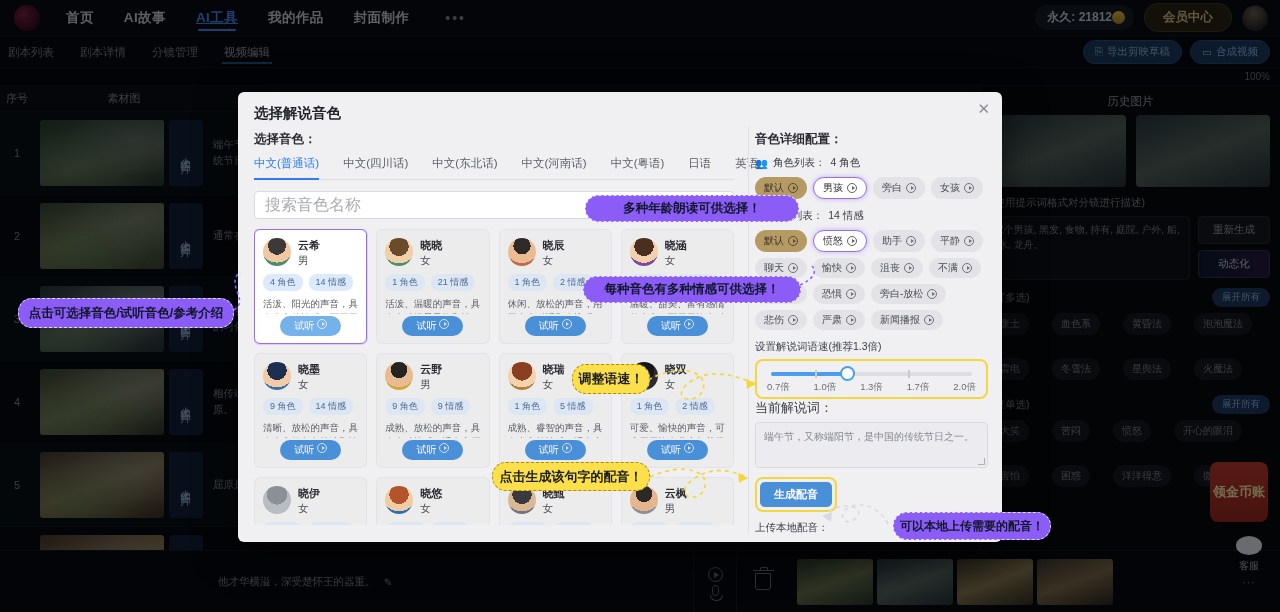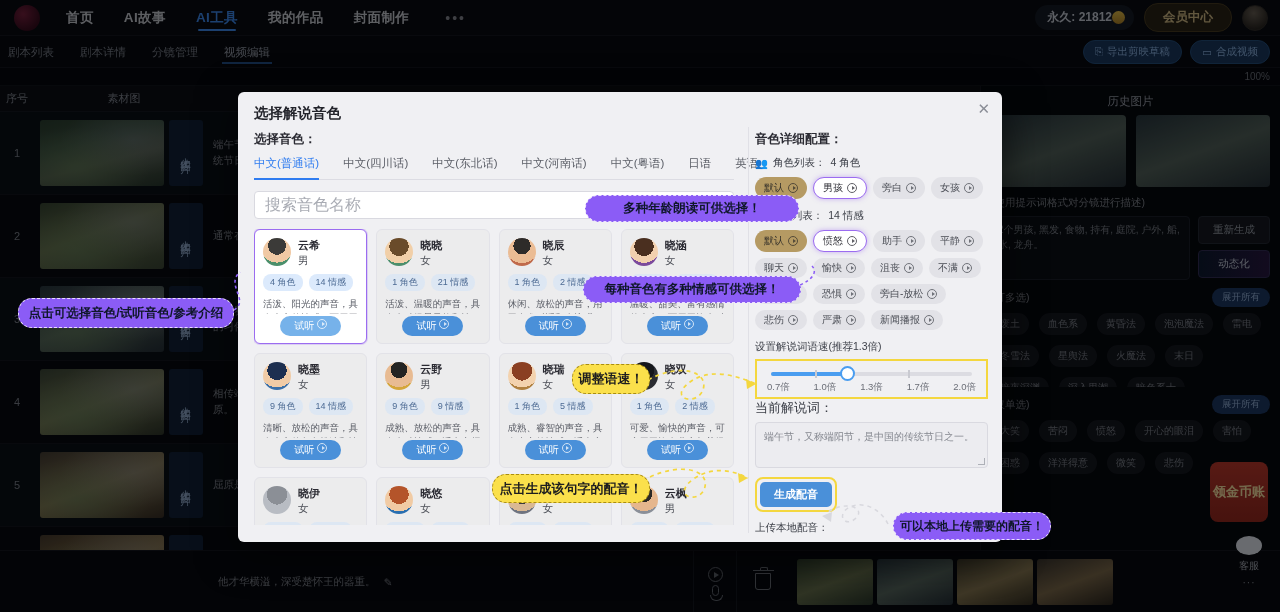--- a/index.html
+++ b/index.html
@@ -19,21 +19,21 @@
   .topnav {
     position:absolute; top:0; left:0; width:1280px; height:36px;
     background:#0a0c12; display:flex; align-items:center; padding-left:14px;
     border-bottom:1px solid #14171f;
   }
   .logo { width:26px; height:26px; border-radius:50%;
     background:radial-gradient(circle at 35% 35%, #7a2140, #3a0d20 70%); flex:none; }
   .nav-items { display:flex; align-items:center; gap:30px; margin-left:26px; height:36px; }
   .nav-item { font-size:13.5px; color:#cfd2da; font-weight:bold; position:relative; height:36px; line-height:36px;
     letter-spacing:.4px; }
-  .nav-item.active { color:#3e8ef7; }
+  .nav-item.active { color:#3e8ef7;text-decoration:underline; }
   .nav-item.active:after { content:""; position:absolute; left:2px; right:2px; bottom:5px; height:2px; background:#3e8ef7; border-radius:2px;}
   .nav-dots { color:#8a8d96; font-size:14px; letter-spacing:2px; margin-left:6px;}
   .nav-right { margin-left:auto; display:flex; align-items:center; gap:10px; padding-right:12px; }
   .coin-pill { display:flex; align-items:center; background:#151b26; border-radius:13px; padding:4px 9px 4px 12px;
     font-size:12px; color:#cdd3de; font-weight:bold; }
   .coin-dot { width:13px; height:13px; border-radius:50%; background:linear-gradient(#e8c14a,#b5872a); flex:none;}
   .vip-pill { background:#2a2418; border:1px solid #4a3d22; color:#d8c08a; font-size:12.5px; font-weight:bold;
     border-radius:14px; padding:5px 18px; }
   .avatar-top { width:26px; height:26px; border-radius:50%;
     background:radial-gradient(circle at 45% 30%, #6b6257, #2a2622 75%); flex:none; border:1px solid #33302c;}
@@ -95,21 +95,21 @@
   .rp-box { flex:1; height:64px; background:#0d1118; border:1px solid #1b212c; border-radius:4px;
     font-size:10px; color:#7b808a; padding:5px 6px; line-height:1.5; overflow:hidden;}
   .rp-actions { width:72px; display:flex; flex-direction:column; gap:6px; }
   .rp-btn { height:28px; border-radius:4px; background:#171a22; border:1px solid #252a35;
     font-size:10.5px; color:#9aa0ab; display:flex; align-items:center; justify-content:center;}
   .rp-btn.anim { background:linear-gradient(90deg,#0e1b33,#2a1a45); color:#cfd6e6; border-color:#33305a;}
   .rp-sec { margin-top:8px; display:flex; align-items:center; }
   .rp-sec-t { font-size:10.5px; color:#82878f; }
   .rp-expand { margin-left:auto; background:#1d3a66; color:#9dbbe4; font-size:9.5px; border-radius:10px;
     padding:3px 10px; }
-  .tags { display:flex; flex-wrap:wrap; gap:10px; margin-top:6px; overflow:hidden; }
+  .tags { display:flex; flex-wrap:wrap; gap:23px; margin-top:6px; overflow:hidden; }
   .tag { background:#161a21; color:#7e838d; font-size:10px; border-radius:11px; padding:4px 9px; white-space:nowrap;}
 
   
   .bottombar { position:absolute; left:0; bottom:0; width:1280px; height:62px; background:#080a10;
     border-top:1px solid #14171f; display:flex; align-items:center;}
   .bb-left { width:210px; height:62px; }
   .bb-text { flex:1; font-size:10.5px; color:#80858f; display:flex; align-items:center; gap:8px; padding-left:8px;}
   .bb-icons { width:44px; display:flex; flex-direction:column; align-items:center; gap:3px;
     border-left:1px solid #161a22; border-right:1px solid #161a22; height:62px; justify-content:center;}
   .ic-circ { width:15px; height:15px; border:1.3px solid #656a74; border-radius:50%; position:relative;}
@@ -191,21 +191,21 @@
   .r-sub { font-size:10.5px; color:#3d4049; display:flex; align-items:center; gap:5px; margin-top:3px;}
   .pills { display:flex; flex-wrap:wrap; gap:6px; margin-top:7px; }
   .pill { font-size:10px; color:#4a4d55; background:#e2e2e7; border-radius:11px; padding:3px 9px;
     display:flex; align-items:center; gap:4px; white-space:nowrap;}
   .pill.amber { background:#b59a63; color:#35312a; }
   .pill.sel-w { background:#fff; border:1.5px solid #9b6cf0; color:#2b2b33; box-shadow:0 0 5px rgba(155,108,240,.5);}
   .play-ic { width:10px;height:10px;border:1px solid currentColor;border-radius:50%;position:relative;display:inline-block;opacity:.75;}
   .play-ic:after{content:"";position:absolute;left:3.5px;top:2.3px;border-left:3.4px solid currentColor;
     border-top:2.4px solid transparent;border-bottom:2.4px solid transparent;}
   .slider-label { font-size:10.5px; color:#3d4049; margin-top:10px;}
-  .slider-wrap { margin-top:5px; border:2px solid #f4d73f; border-radius:0; padding:7px 10px 3px; background:#f0f0f3;}
+  .slider-wrap { margin-top:5px; border:2px solid #f4d73f; border-radius:8px; padding:7px 10px 3px; background:#f0f0f3;}
   .track { height:4px; background:#dcdce2; border-radius:2px; position:relative; margin:4px 4px 0;}
   .track-fill { position:absolute; left:0; top:0; height:4px; width:38%; background:#4a9df0; border-radius:2px;}
   .track-dot { position:absolute; left:0; top:-2px; width:2px; height:8px; background:#c9cad1; }
   .knob { position:absolute; left:38%; top:-6px; width:15px; height:15px; margin-left:-7px; border-radius:50%;
     background:#fff; border:2px solid #4a9df0; }
   .ticks { display:flex; justify-content:space-between; margin-top:5px; font-size:9.5px; color:#6b6e77;}
   .cur-label { font-size:13px; color:#3d4049; }
   .ta { margin-top:5px; width:100%; height:46px; border:1px solid #d9d9e0; border-radius:4px; background:#ececf0;
     font-size:10px; color:#84878f; padding:6px 8px; line-height:1.6; position:relative; overflow:hidden;}
   .ta:after{content:"";position:absolute;right:2px;bottom:2px;width:6px;height:6px;
@@ -216,21 +216,21 @@
 
   
   .ann { position:absolute; border-radius:14px; font-size:12.5px; font-weight:bold; display:flex;
     align-items:center; justify-content:center; white-space:nowrap; }
   .ann.purple { background:#8b5cf6; color:#0f172a; border:1.5px dashed #e9ddff; }
   .ann.yellow { background:#fbe04b; color:#1d1d1f; border:1.5px dashed #a98c12; }
   .a1 { left:18px; top:298px; width:216px; height:30px; }
   .a2 { left:585px; top:195px; width:214px; height:27px; }
   .a3 { left:583px; top:276px; width:218px; height:27px; }
   .a4 { left:572px; top:364px; width:78px; height:30px; font-size:13px;}
-  .a5 { left:492px; top:474px; width:158px; height:29px; font-size:13px;}
+  .a5 { left:492px; top:462px; width:158px; height:29px; font-size:13px;}
   .a6 { left:893px; top:512px; width:158px; height:28px; font-size:12px;}
   .arrow-svg { position:absolute; inset:0; pointer-events:none; }
 </style>
 </head>
 <body>
 
 <div id="app">
 
   <div class="bg-layer">
 

